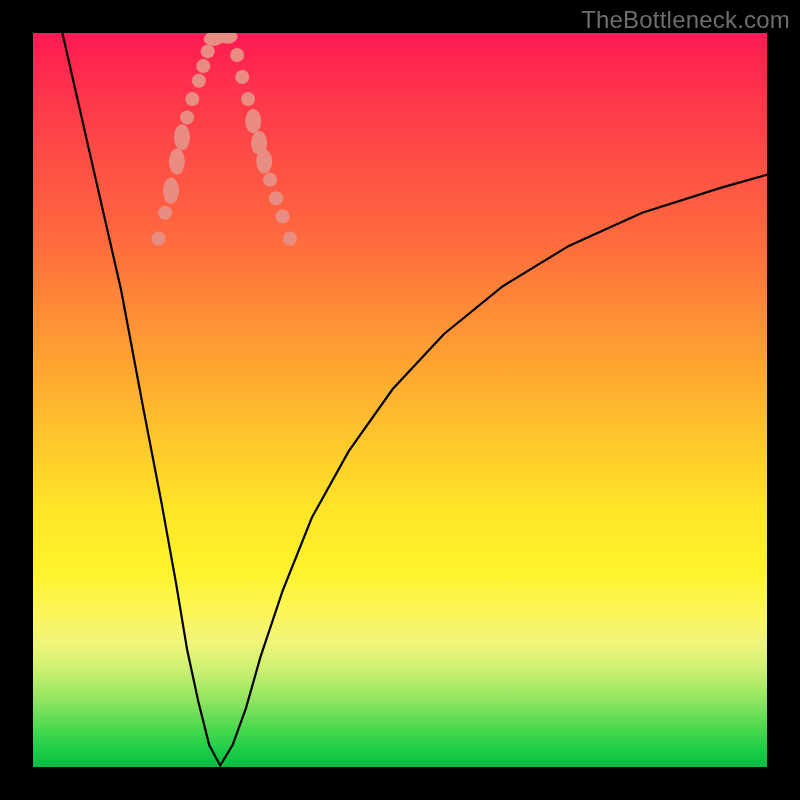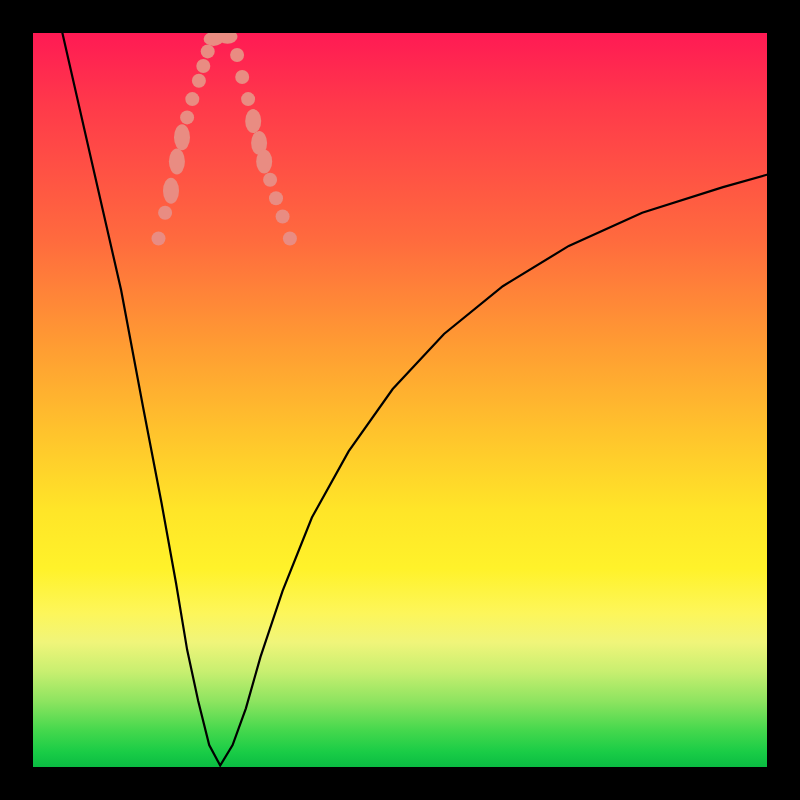--- a/index.html
+++ b/index.html
@@ -112,13 +112,14 @@
       <ellipse cx="220.2" cy="88.1" rx="8" ry="12" fill="#e98c82"></ellipse>
       <ellipse cx="226.1" cy="110.1" rx="8" ry="12" fill="#e98c82"></ellipse>
       <ellipse cx="231.2" cy="128.5" rx="8" ry="12" fill="#e98c82"></ellipse>
       <circle cx="237.1" cy="146.8" r="7" fill="#e98c82"></circle>
       <circle cx="243.0" cy="165.2" r="7" fill="#e98c82"></circle>
       <circle cx="249.6" cy="183.5" r="7" fill="#e98c82"></circle>
       <circle cx="256.9" cy="205.5" r="7" fill="#e98c82"></circle>
     </svg>
 
   </div>
+  <div class="watermark">TheBottleneck.com</div>
 </div>
 
 </body></html>

